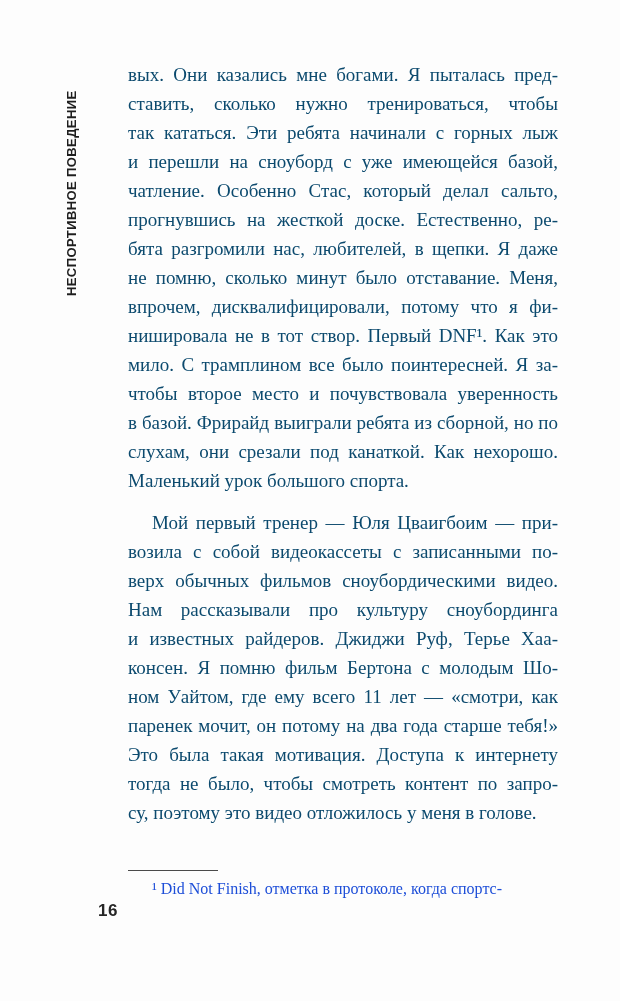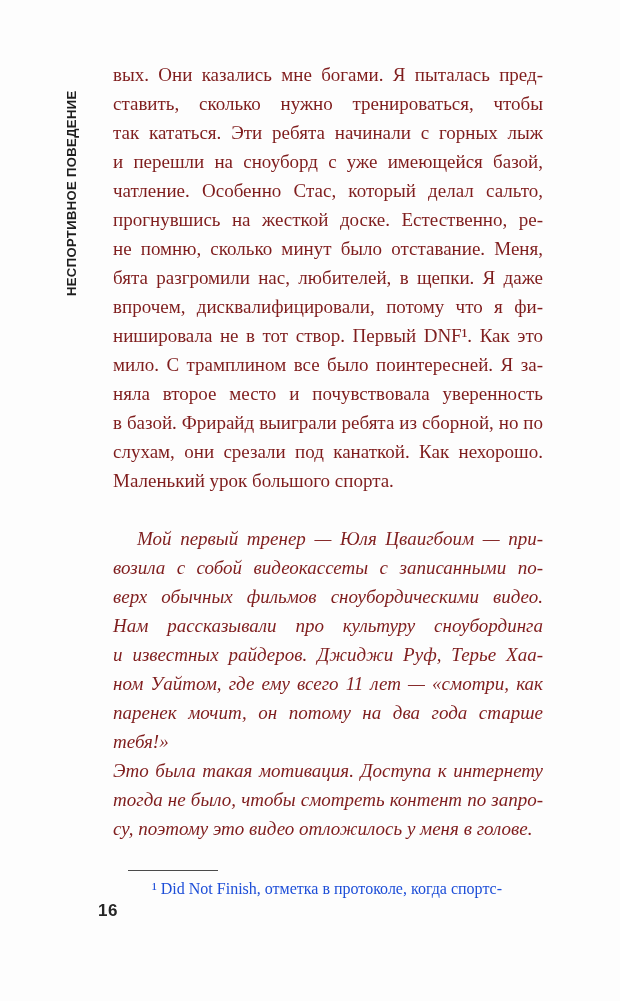--- a/index.html
+++ b/index.html
@@ -26,34 +26,34 @@
     transform: rotate(-90deg);
     white-space: nowrap;
     font-family: "Liberation Sans", sans-serif;
     font-weight: bold;
     font-size: 13px;
     letter-spacing: 0.4px;
     color: #1e1e1e;
   }
   .body-text {
     position: absolute;
-    left: 113px;
+    left: 128px;
     top: 60px;
     width: 430px;
     font-size: 19px;
     line-height: 29px;
-    color: #7f1d1d;
+    color: #0c4a6e;
   }
   .line {
     text-align: justify;
     text-align-last: justify;
     white-space: normal;
   }
   .line.last { text-align-last: left; }
-  .para2 { margin-top: 29px; font-style: italic; }
+  .para2 { margin-top: 13px; }
   .para2 .line.first { text-indent: 24px; }
   .footnote {
     position: absolute;
     left: 128px;
     top: 870px;
     width: 430px;
     font-size: 16px;
     line-height: 24px;
     color: #1d4ed8;
   }
@@ -86,36 +86,37 @@
   </div>
 
   <div class="body-text">
     <div class="para">
       <div class="line">вых. Они казались мне богами. Я пыталась пред-</div>
       <div class="line">ставить, сколько нужно тренироваться, чтобы</div>
       <div class="line">так кататься. Эти ребята начинали с горных лыж</div>
       <div class="line">и перешли на сноуборд с уже имеющейся базой,</div>
       <div class="line">чатление. Особенно Стас, который делал сальто,</div>
       <div class="line">прогнувшись на жесткой доске. Естественно, ре-</div>
+      <div class="line">бята разгромили нас, любителей, в щепки. Я даже</div>
       <div class="line">не помню, сколько минут было отставание. Меня,</div>
-      <div class="line">бята разгромили нас, любителей, в щепки. Я даже</div>
       <div class="line">впрочем, дисквалифицировали, потому что я фи-</div>
       <div class="line">нишировала не в тот створ. Первый DNF¹. Как это</div>
       <div class="line">мило. С трамплином все было поинтересней. Я за-</div>
-      <div class="line">няла второе место и почувствовала уверенность</div>
+      <div class="line">чтобы второе место и почувствовала уверенность</div>
       <div class="line">в базой. Фрирайд выиграли ребята из сборной, но по</div>
       <div class="line">слухам, они срезали под канаткой. Как нехорошо.</div>
       <div class="line last">Маленький урок большого спорта.</div>
     </div>
     <div class="para para2">
       <div class="line first">Мой первый тренер — Юля Цваигбоим — при-</div>
       <div class="line">возила с собой видеокассеты с записанными по-</div>
       <div class="line">верх обычных фильмов сноубордическими видео.</div>
       <div class="line">Нам рассказывали про культуру сноубординга</div>
       <div class="line">и известных райдеров. Джиджи Руф, Терье Хаа-</div>
+      <div class="line">консен. Я помню фильм Бертона с молодым Шо-</div>
       <div class="line">ном Уайтом, где ему всего 11 лет — «смотри, как</div>
       <div class="line">паренек мочит, он потому на два года старше тебя!»</div>
       <div class="line">Это была такая мотивация. Доступа к интернету</div>
       <div class="line">тогда не было, чтобы смотреть контент по запро-</div>
       <div class="line last">су, поэтому это видео отложилось у меня в голове.</div>
     </div>
   </div>
 
   <div class="footnote">
     <div class="footnote-rule"></div>

